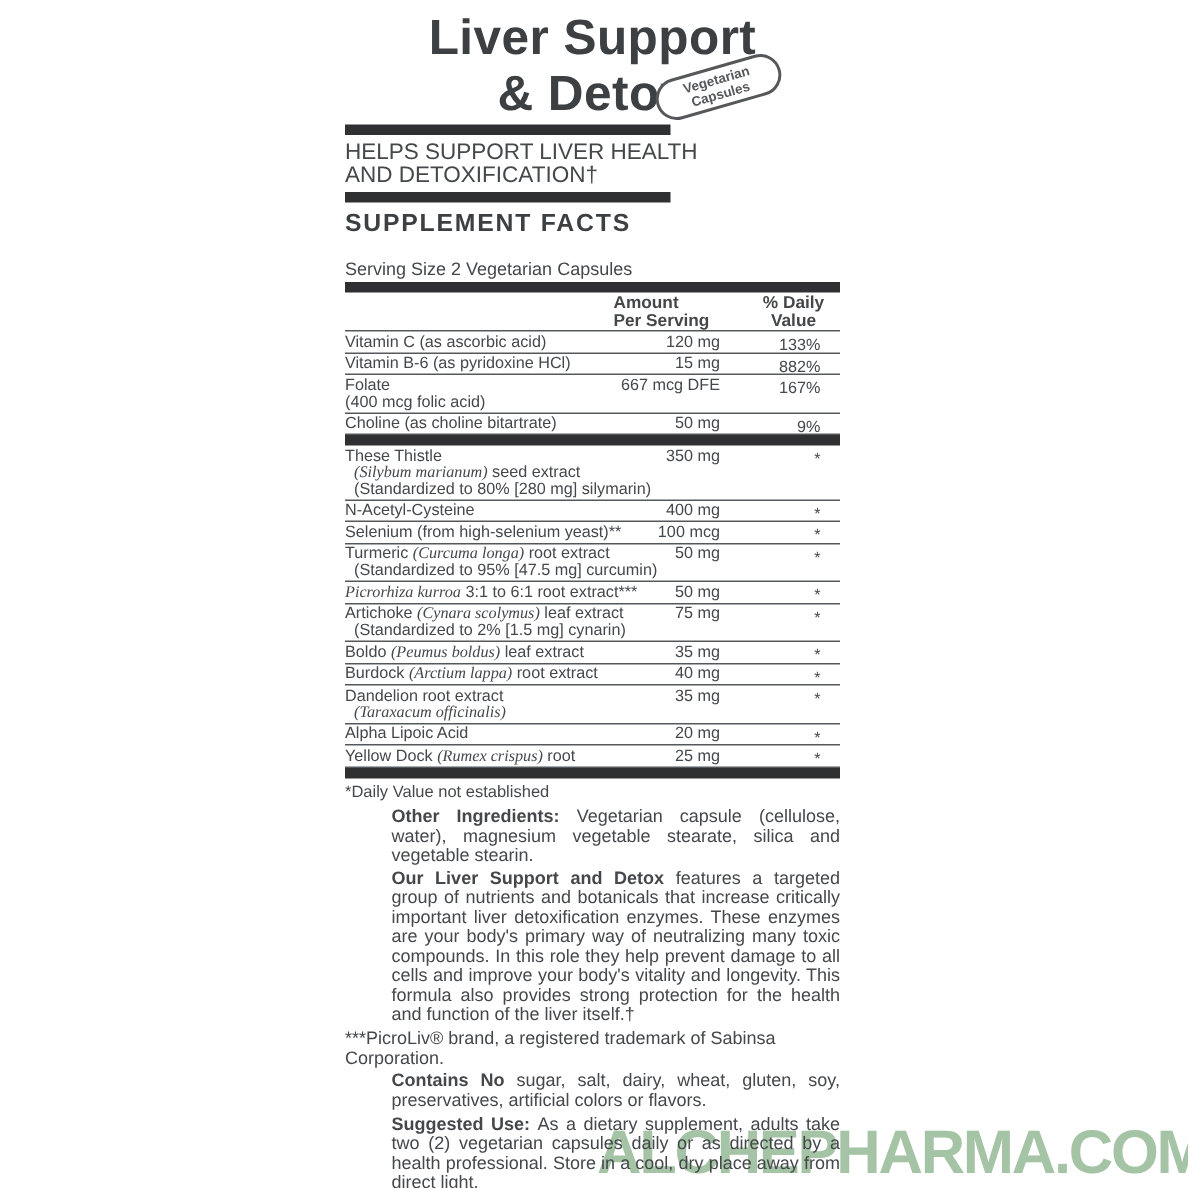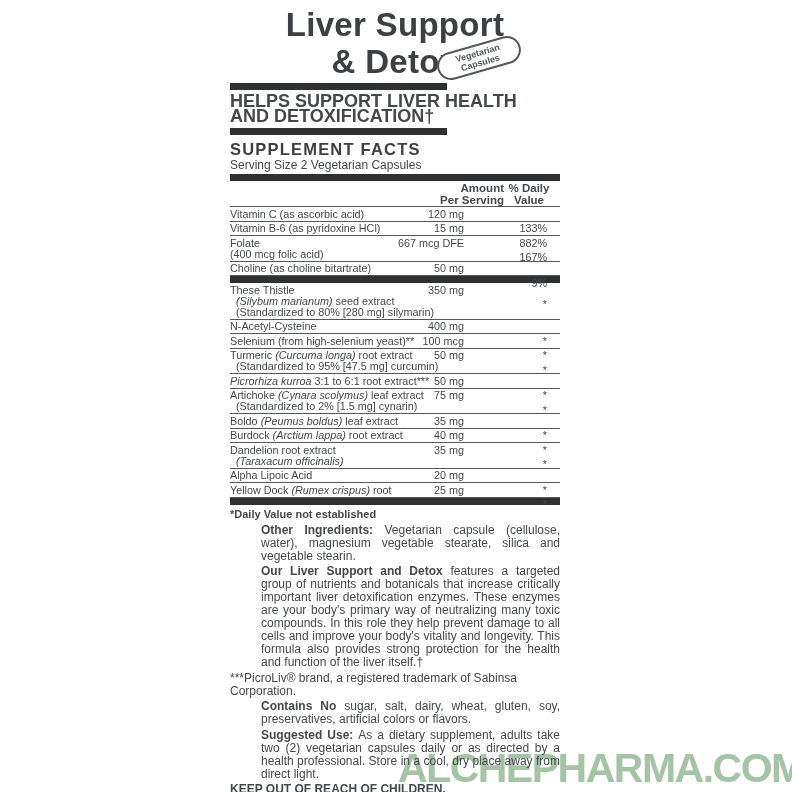--- a/index.html
+++ b/index.html
@@ -19,40 +19,40 @@
     position:absolute; left:206px; top:38px; width:70px;
     transform:rotate(-16deg);
     border:2px solid #55585a; border-radius:15px;
     padding:2px 6px; text-align:center;
     font-size:9px; font-weight:700; color:#55585a; line-height:10px;
     background:#fff;
   }
 
   .hbar { height:7px; background:var(--bar,#2e3032); width:217px; margin:3px 0 4px 0; }
   .hbar.second { margin:4px 0 0 0; }
-  .tagline { font-size:18px; font-weight:700; line-height:15px; color:var(--text,#45484b); }
+  .tagline { font-size:15px; font-weight:400; line-height:15px; color:var(--text,#45484b); }
 
   .sf-heading { font-size:16.5px; font-weight:800; letter-spacing:1.2px; margin-top:5px; color:var(--title,#3d4043); }
-  .serving { font-size:12px; line-height:13px; margin:0 0 2px 0; }
+  .serving { font-size:12px; line-height:13px; margin:14px 0 2px 0; }
 
   
   .tbar { height:7px; background:var(--bar,#2e3032); }
   .thead { position:relative; height:25px; border-bottom:1px solid var(--line,#55585a); font-size:11.5px; font-weight:700; }
-  .hdr-amt { position:absolute; right:56px; top:2px; width:95px; text-align:right; line-height:11.5px; }
+  .hdr-amt { position:absolute; right:56px; top:2px; width:95px; text-align:left; line-height:11.5px; }
   .hdr-dv  { position:absolute; right:0;    top:2px; width:62px; text-align:center; line-height:11.5px; }
 
   .frow { position:relative; font-size:10.8px; line-height:11px; padding:1.5px 0 1px 0; border-bottom:1px solid var(--line,#55585a); }
   .fname { padding-right:86px; }
   .fname .ind { padding-left:6px; }
-  .it { font-style:italic; }
-  .amt  { position:absolute; right:96px; top:1.5px; white-space:nowrap; }
-  .dv   { position:absolute; right:13px; top:16px; white-space:nowrap; }
+  .it { font-style:italic;font-family:Liberation Serif, serif; }
+  .amt  { position:absolute; right:80px; top:1.5px; white-space:nowrap; }
+  .dv   { position:absolute; right:13px; top:4px; white-space:nowrap; }
   .amt2 { text-align:left; padding-right:60px; }
 
-  .footnote { font-size:11px; line-height:12px; margin:3px 0 4px 0;font-weight:bold; }
+  .footnote { font-size:11px; line-height:12px; margin:3px 0 4px 0; }
 
   
   .para { font-size:12px; line-height:13px; margin:0 0 2.5px 0; }
   .para.justify { text-align:justify;margin-left:31px; }
   .para .b { font-weight:700; }
 
   
   .watermark {
     position:absolute; left:398px; bottom:0px; z-index:0;
     font-size:41px; font-weight:700; letter-spacing:-1.5px;

